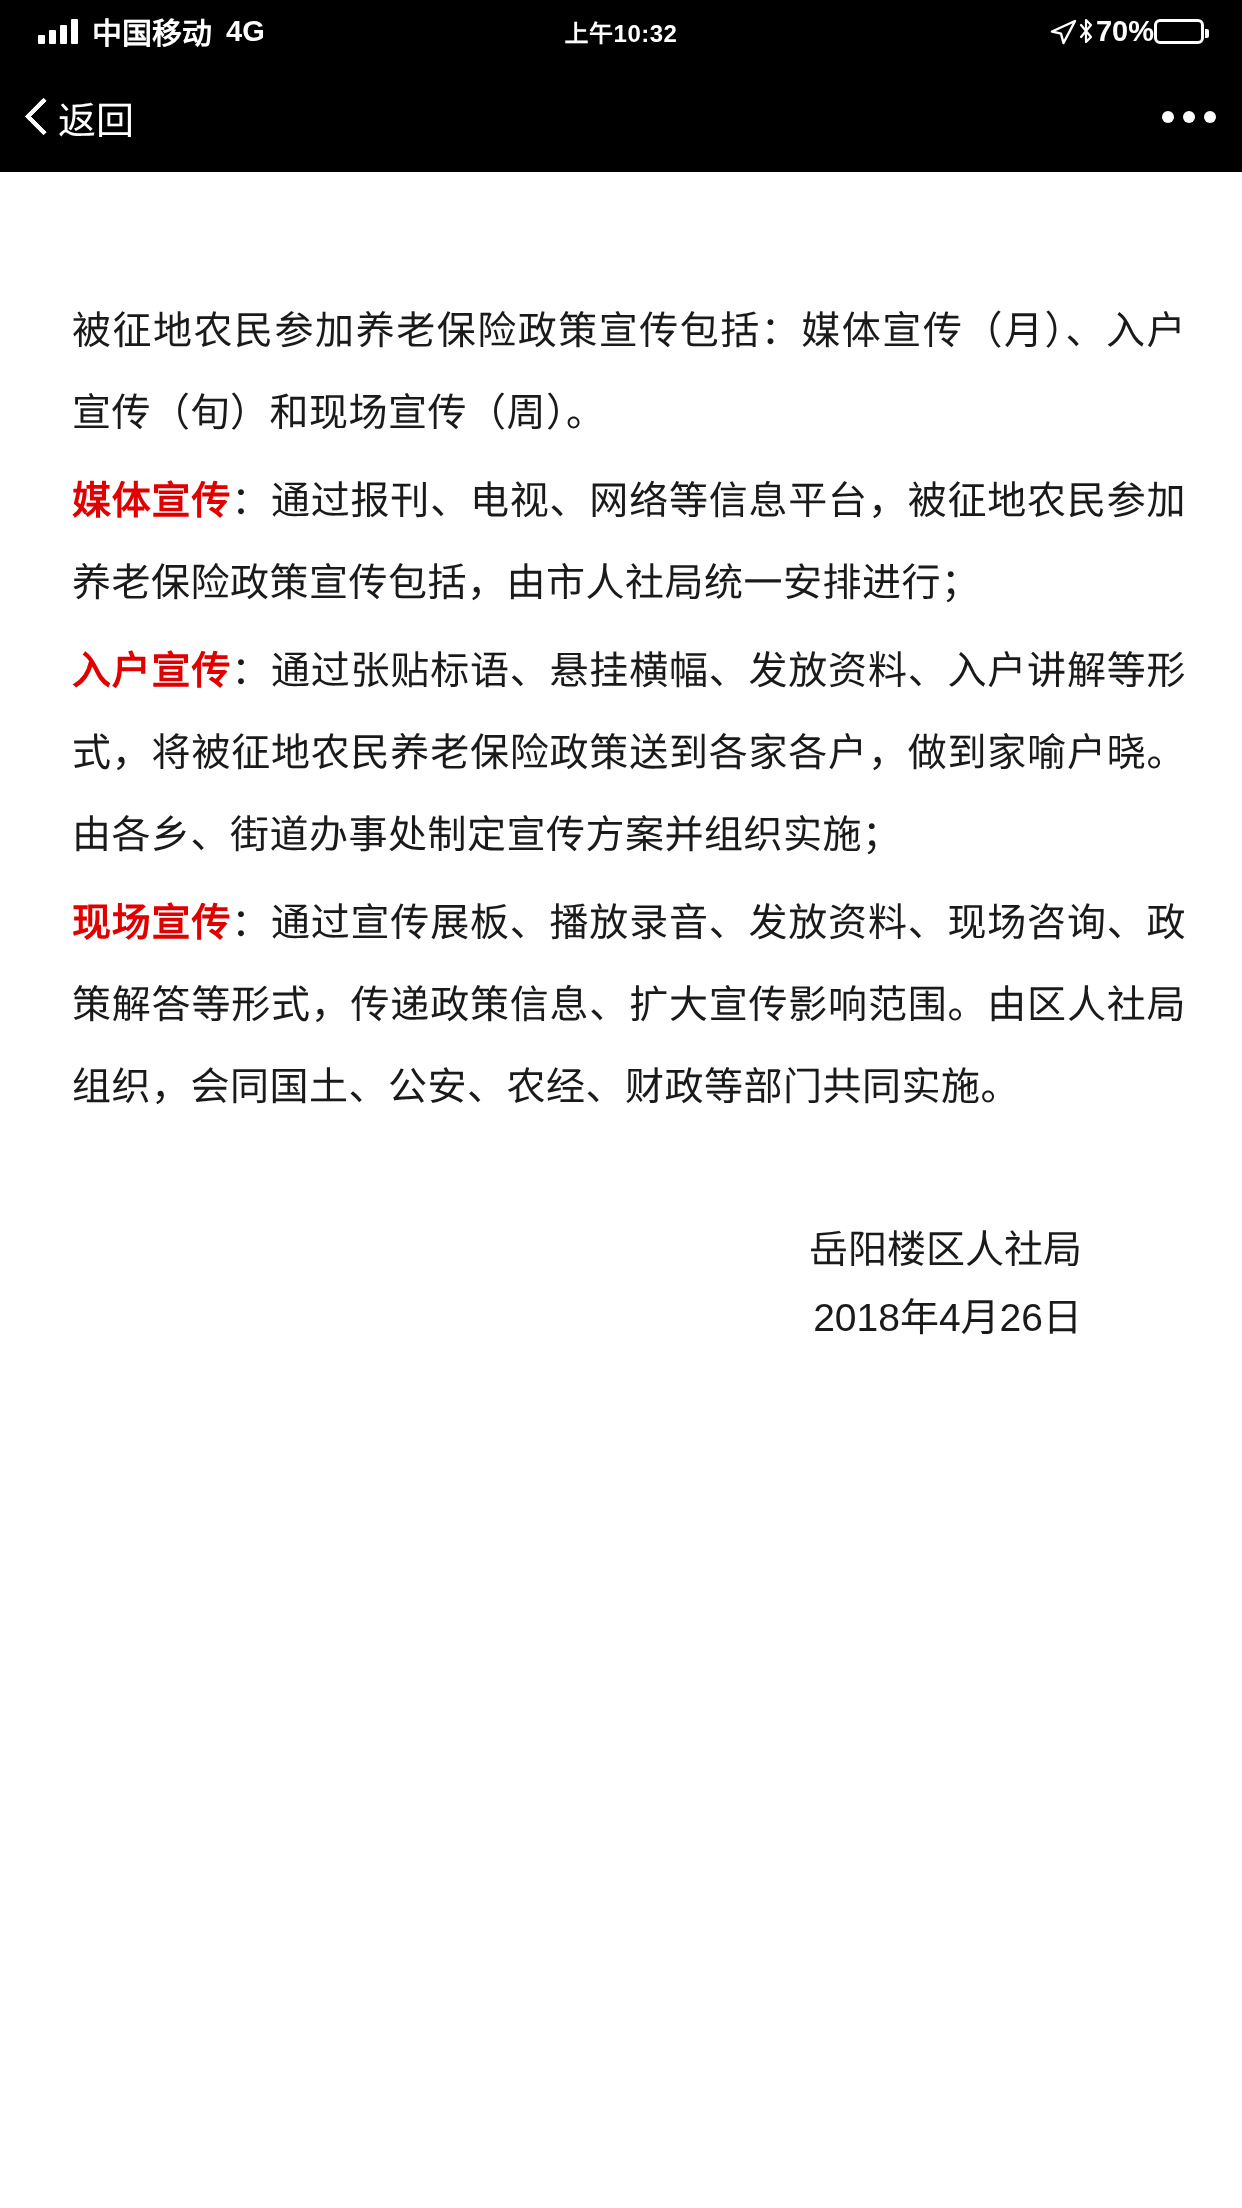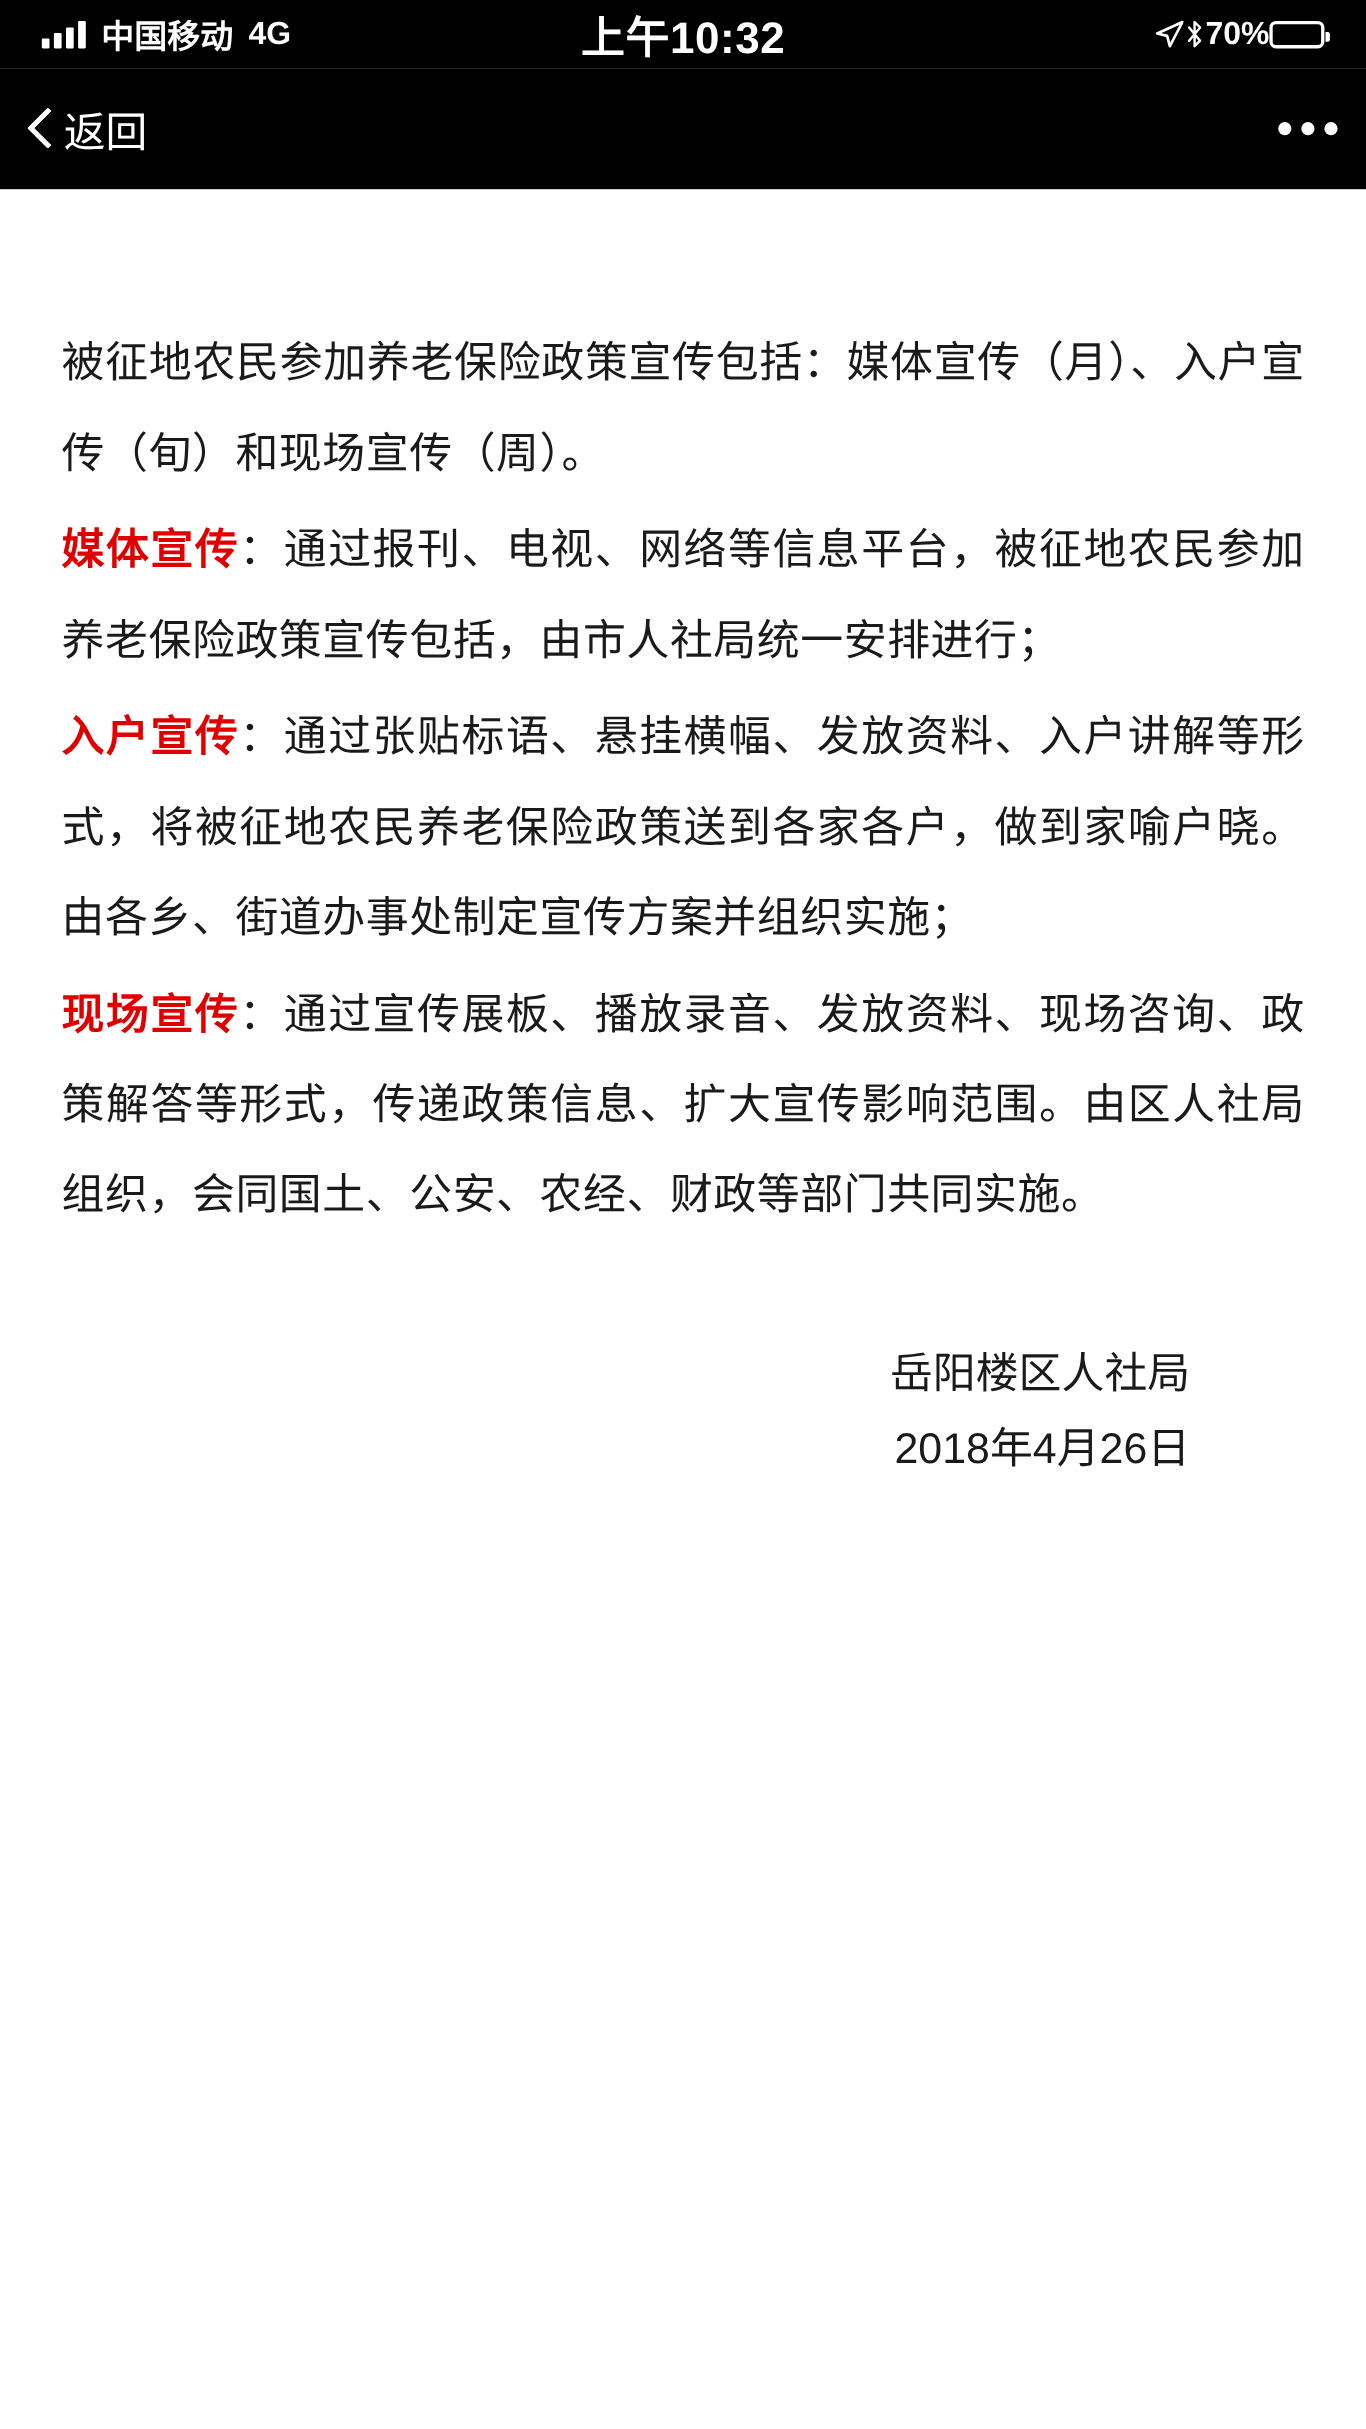--- a/index.html
+++ b/index.html
@@ -46,21 +46,21 @@
   }
   .signal-bars i:nth-child(1) { height: 9px; }
   .signal-bars i:nth-child(2) { height: 14px; }
   .signal-bars i:nth-child(3) { height: 19px; }
   .signal-bars i:nth-child(4) { height: 25px; }
   .carrier { font-size: 30px; letter-spacing: 0px; }
   .network-type { font-size: 29px; }
   .status-center {
     flex: 0 0 auto;
     text-align: right;
-    font-size: 40px;
+    font-size: 24px;
     letter-spacing: 0.5px;
   }
   .status-right {
     flex: 1 1 0;
     display: flex;
     align-items: center;
     justify-content: flex-end;
     gap: 0;
   }
   .loc-icon { width: 26px; height: 26px; display: block; }
@@ -159,21 +159,21 @@
   .article {
     padding: 118px 56px 0 56px;
     box-sizing: border-box;
   }
   .para {
     font-size: 39px;
     line-height: 82px;
     color: #1a1a1a;
     letter-spacing: 0.5px;
     text-align: justify;
-    margin: 0 0 6px 0;
+    margin: 0 0 6px 16px;
     font-weight: 500;
   }
   .lead {
     font-weight: bold;
     color: #e00000;
   }
   .sign {
     margin-top: 88px;
     text-align: right;
     padding-right: 104px;

